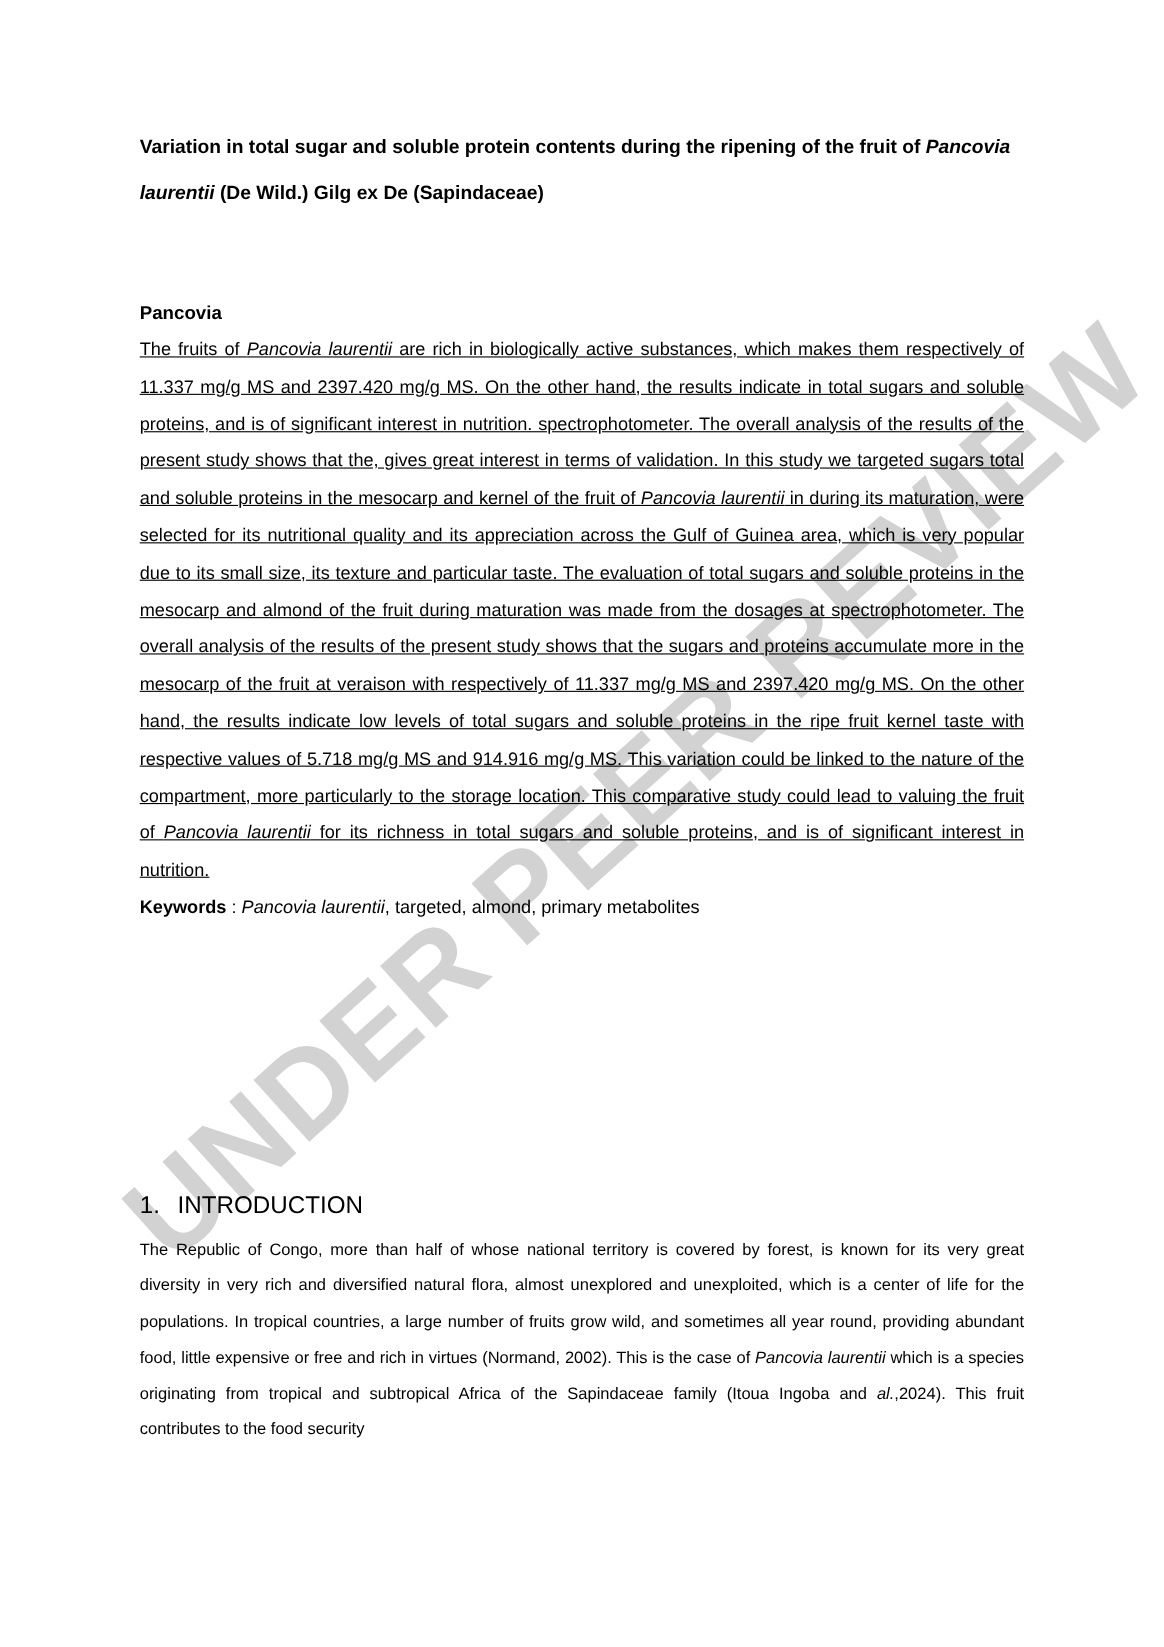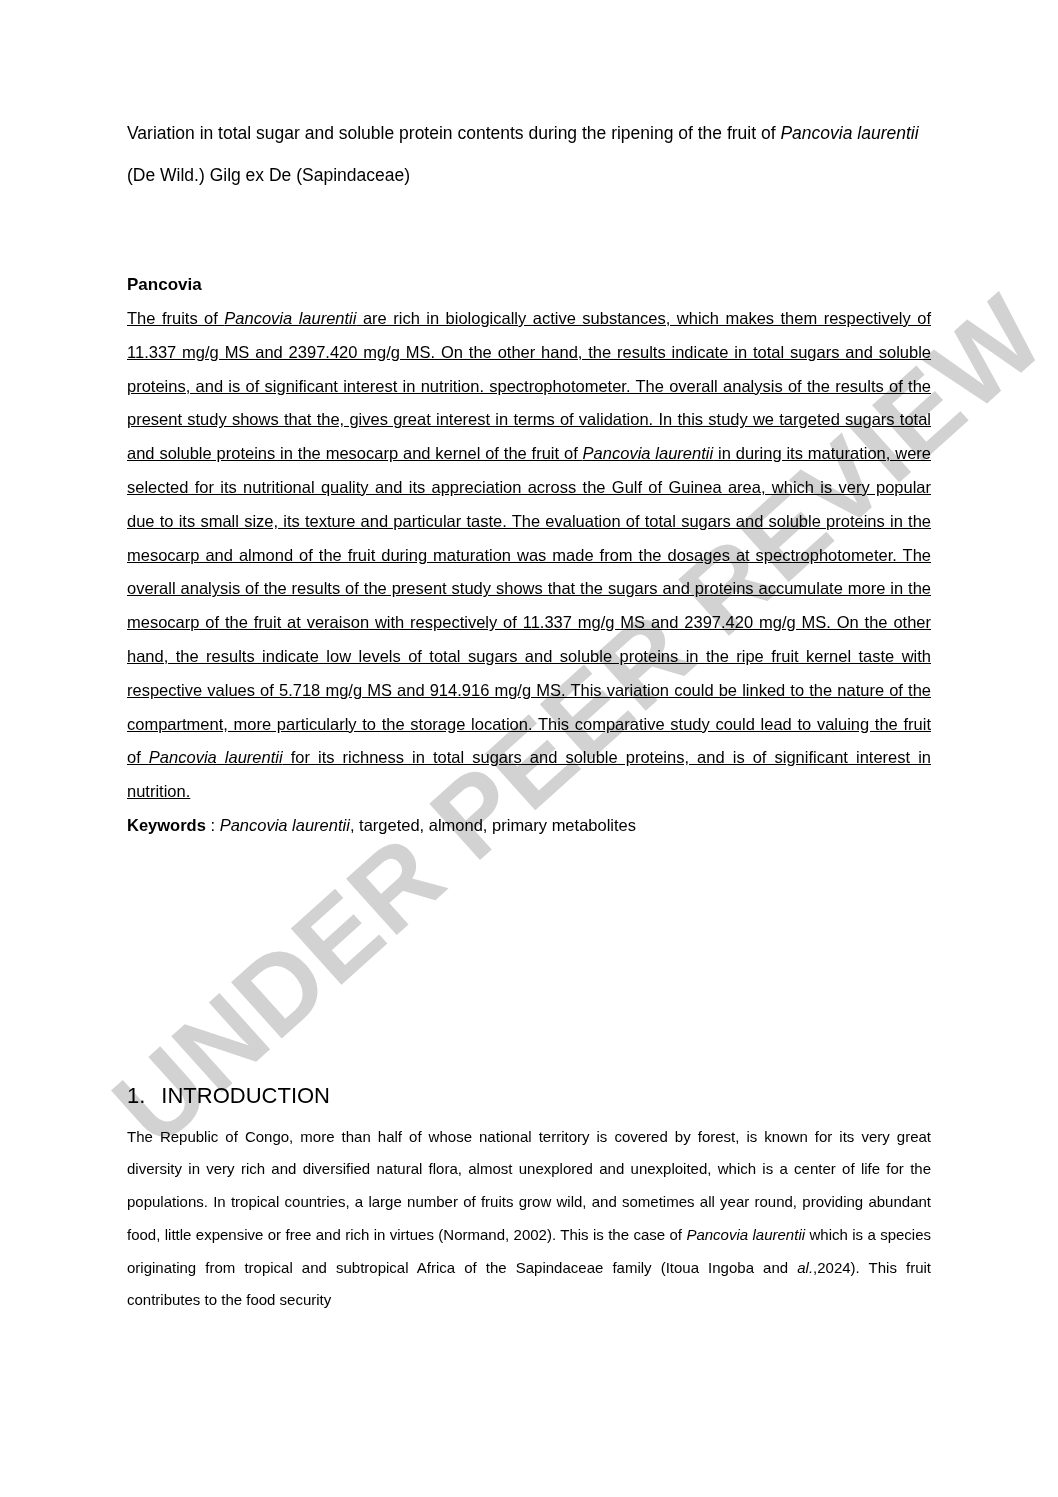--- a/index.html
+++ b/index.html
@@ -36,21 +36,21 @@
   .content {
     position: absolute;
     left: 127px;
     top: 0;
     width: 804px;
     z-index: 1;
   }
   .title {
     margin: 112px 0 0 0;
     font-size: 17.5px;
-    font-weight: normal;
+    font-weight: bold;
     line-height: 42px;
   }
   .abstract-heading {
     margin: 72px 0 0 0;
     font-size: 17px;
     font-weight: bold;
     line-height: 34px;
   }
   .body-par {
     margin: 0;

